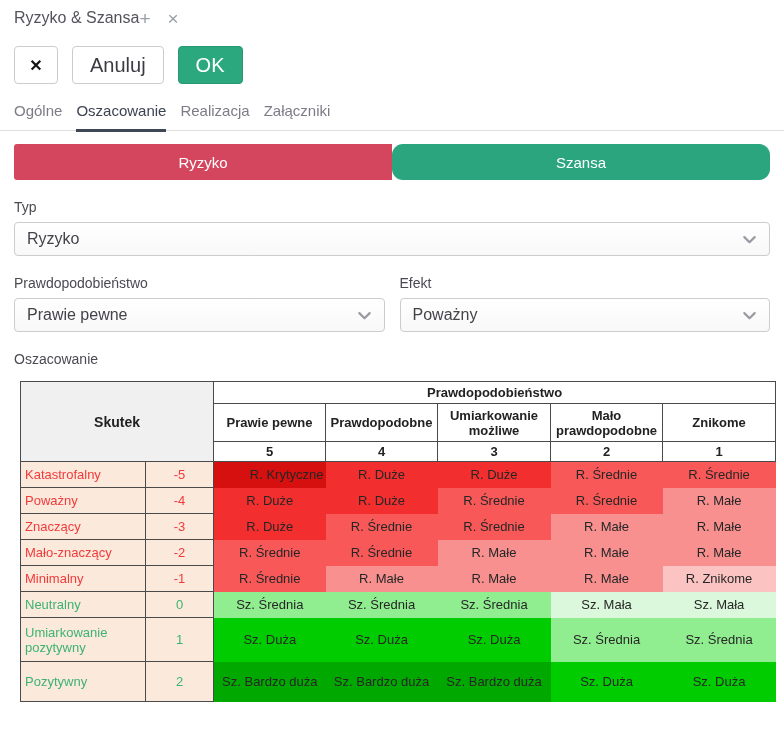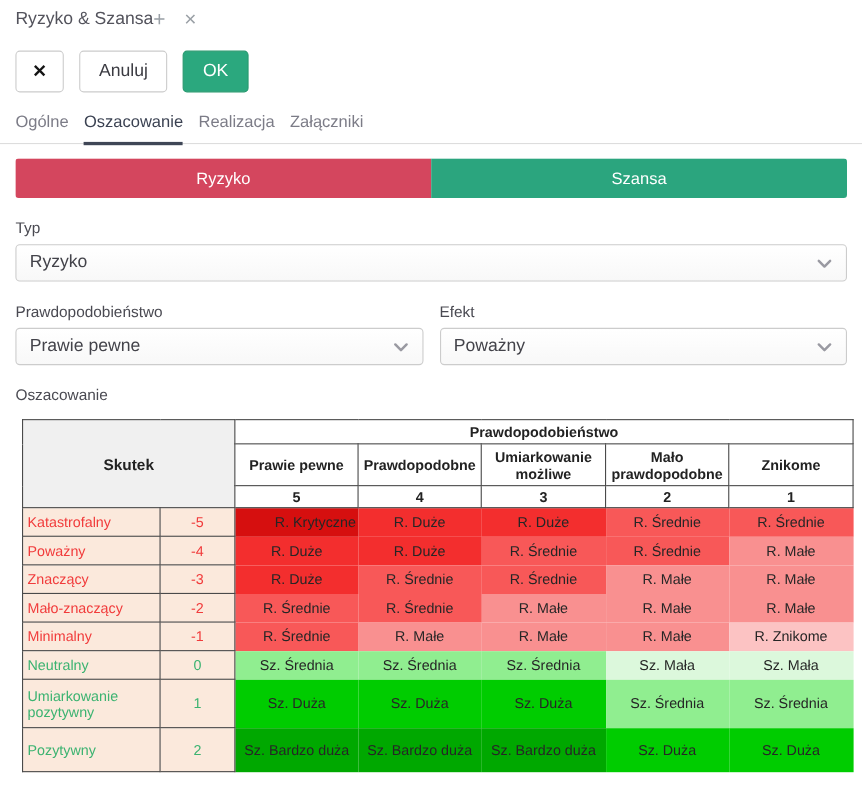--- a/index.html
+++ b/index.html
@@ -9,21 +9,21 @@
   
   .titlebar { display: flex; align-items: flex-start;
     padding: 9px 16px 0 14px; }
   .title { font-size: 16px; color: #53535c; }
   .win-icons { display: flex; gap: 17px; color: #9aa0a6; font-size: 19px; line-height: 19px; }
   .win-icons span { cursor: pointer; }
 
   
   .toolbar { display: flex; gap: 14px; padding: 0 14px; margin-top: 18px; }
   .btn { height: 38px; border: 1px solid #ccc; border-radius: 4px; background: #fff;
-    font-size: 16px; color: #3b3b42; display: flex; align-items: center; justify-content: center;
+    font-size: 20px; color: #3b3b42; display: flex; align-items: center; justify-content: center;
     padding: 0 17px; cursor: pointer; font-family: inherit; }
   .btn-x { width: 44px; padding: 0; font-weight: bold; font-size: 16px; color: #141414; }
   .btn-ok { background: #2ba87e; border-color: #28996f; color: #fff; }
 
   
   .tabs { display: flex; gap: 14px; padding: 0 14px; margin-top: 18px; border-bottom: 1px solid #ddd; }
   .tab { font-size: 15px; color: #7c7c87; padding-bottom: 10px; border-bottom: 3px solid transparent;
     margin-bottom: -2px; cursor: pointer; }
   .tab.active { color: #3b4252; border-bottom-color: #3f4656; }
 
@@ -76,21 +76,21 @@
 
 <div class="tabs">
   <div class="tab">Ogólne</div>
   <div class="tab active">Oszacowanie</div>
   <div class="tab">Realizacja</div>
   <div class="tab">Załączniki</div>
 </div>
 
 <div class="toggle">
   <div class="toggle-seg" id="seg-risk" style="background: rgb(212, 70, 94);">Ryzyko</div>
-  <div class="toggle-seg" id="seg-chance" style="background: rgb(43, 165, 126);">Szansa</div>
+  <div class="toggle-seg" id="seg-chance" style="background: rgb(43, 165, 126); border-radius: 11px;">Szansa</div>
 </div>
 
 <div class="form">
   <div class="field-label">Typ</div>
   <div class="select">
     <span>Ryzyko</span>
     <span class="chev">
       <svg width="15" height="15" viewBox="0 0 16 16">
           <path d="M2.5 5.5 L8 11 L13.5 5.5" stroke="#9a9aa2" stroke-width="2.4" fill="none" stroke-linecap="round" stroke-linejoin="round"></path>
         </svg>

